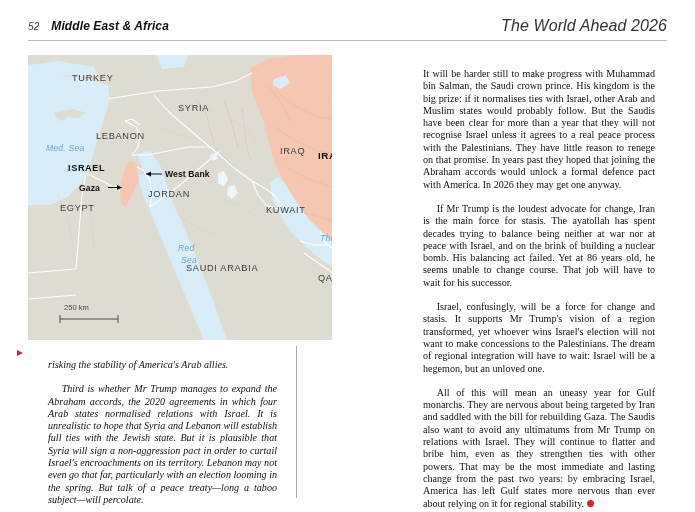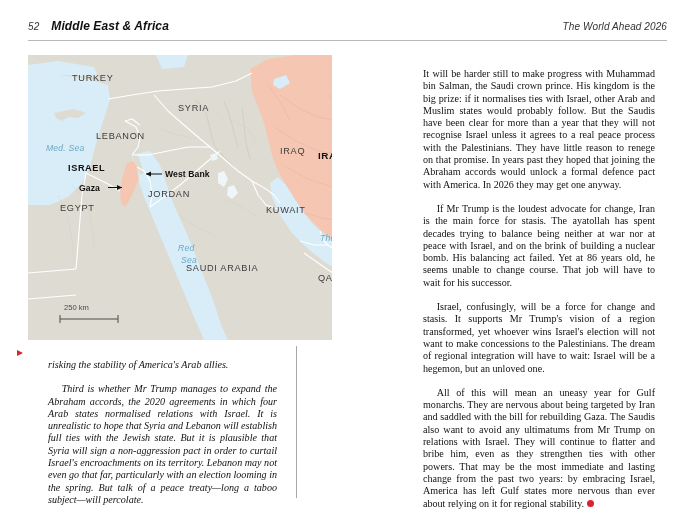--- a/index.html
+++ b/index.html
@@ -28,21 +28,21 @@
     font-size: 10px; font-weight: 400; color: #333;
     margin-right: 12px; letter-spacing: .1px;
   }
   .runhead .section {
     font-family: "Liberation Sans", sans-serif;
     font-size: 12px; font-weight: 700; color: #111;
     letter-spacing: .1px;
   }
   .runhead .pubtitle {
     font-family: "Liberation Sans", sans-serif;
-    font-size: 10px; font-weight: 400; color: #333;
+    font-size: 16px; font-weight: 400; color: #333;
     margin-left: auto; letter-spacing: .1px;
   }
   .runrule {
     position: absolute; left: 28px; top: 40px;
     width: 639px; height: 1px; background: #b9b9b9;
   }
 
   
   .map-wrap {
     position: absolute; left: 28px; top: 55px;

